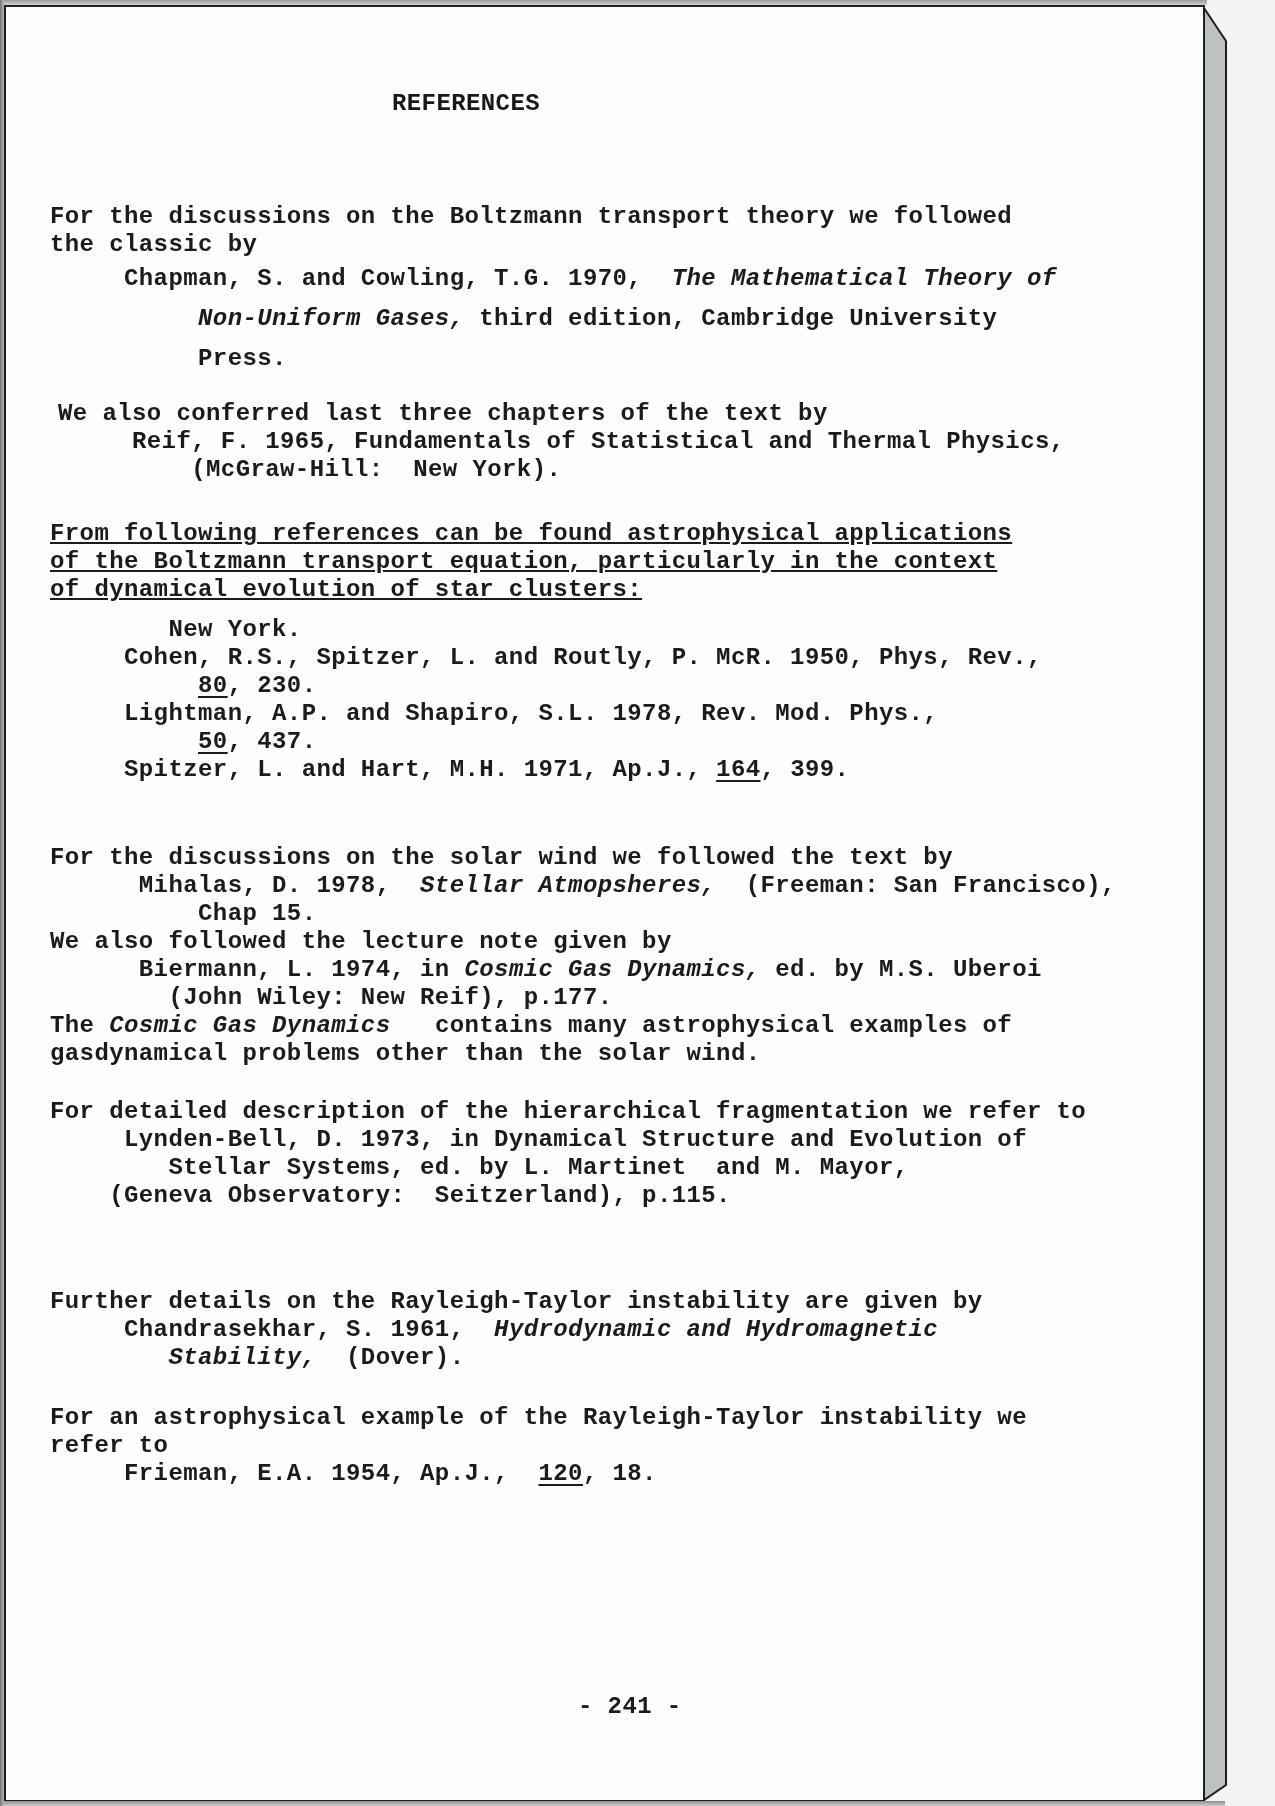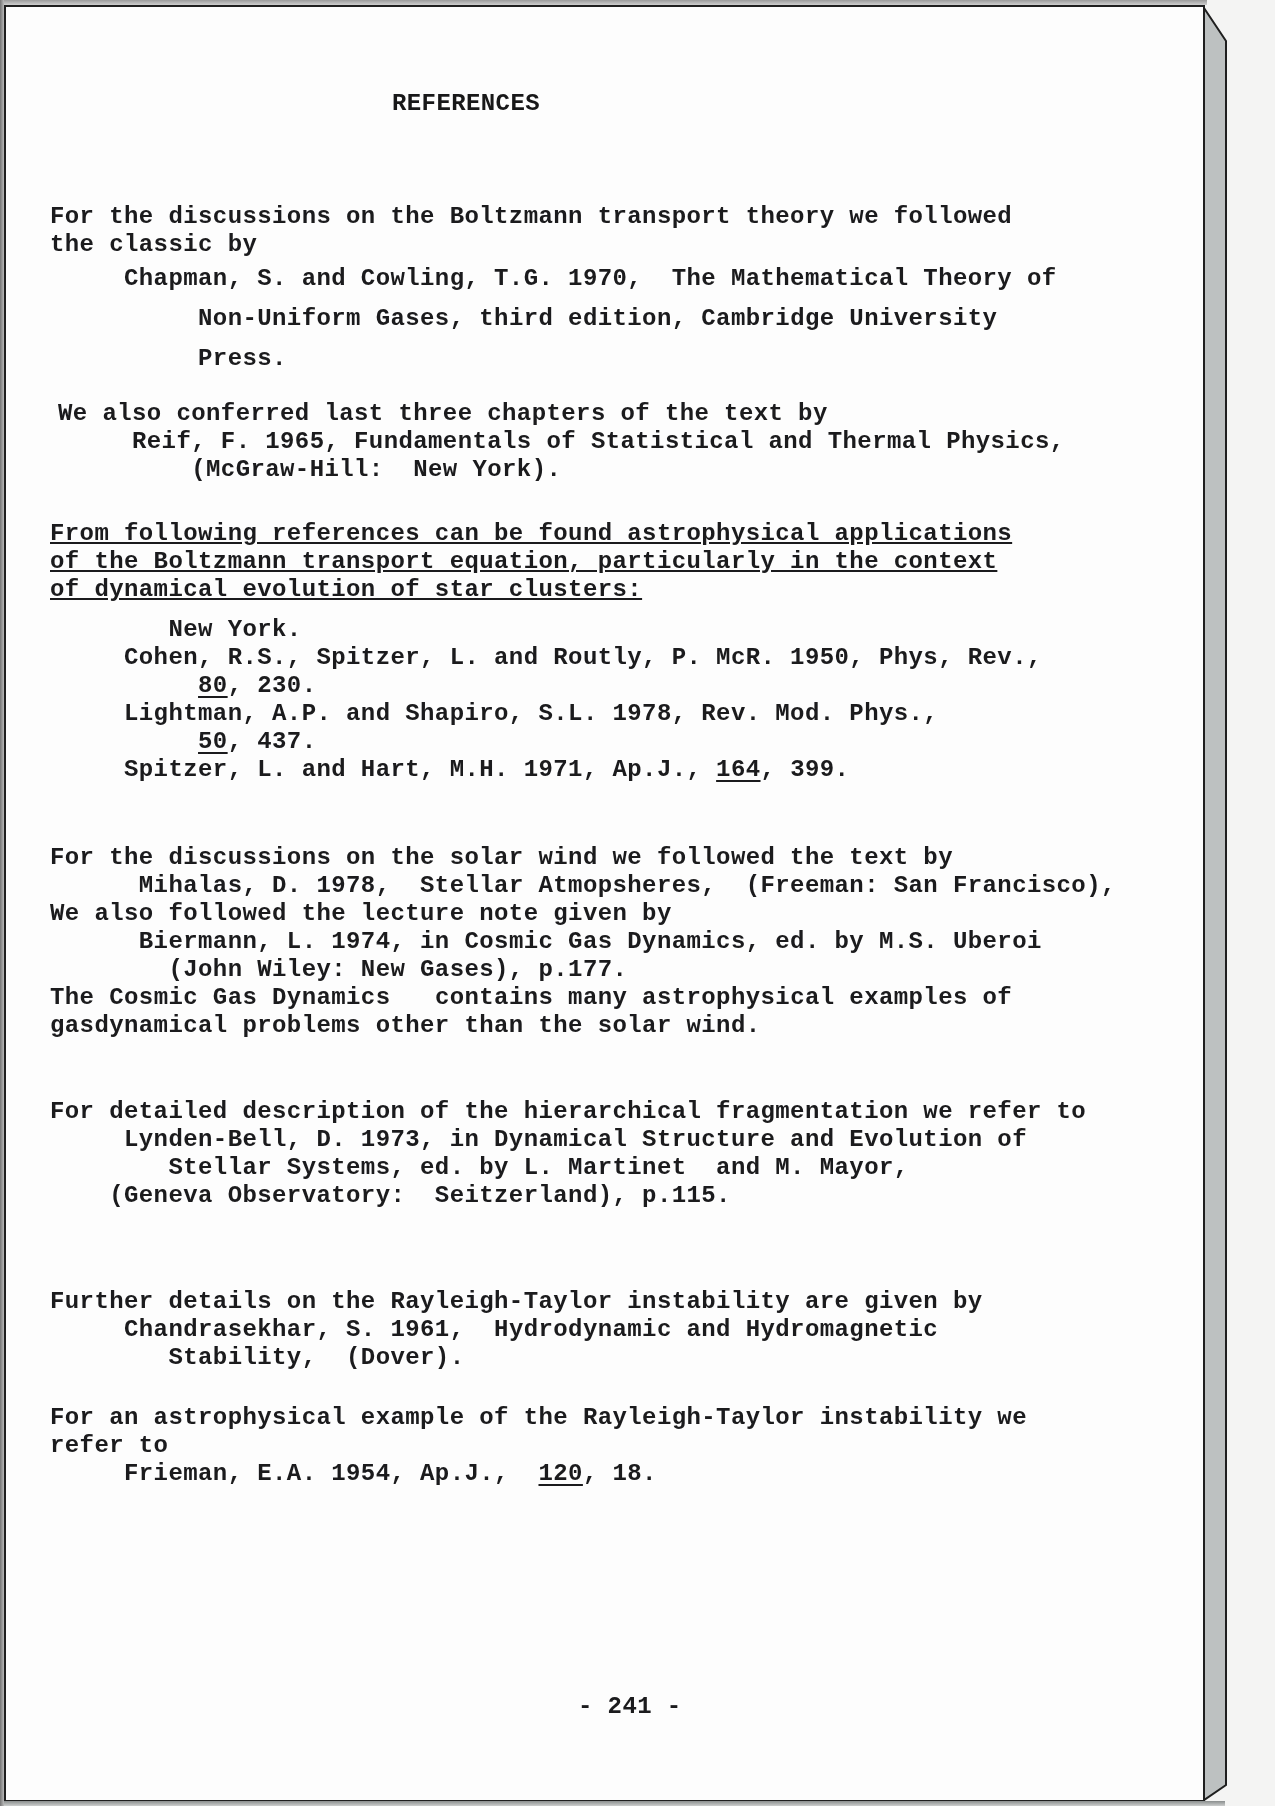--- a/index.html
+++ b/index.html
@@ -38,21 +38,21 @@
   .sec:nth-child(6){top:1098px;}
   .sec:nth-child(7){top:1288px;}
   .sec:nth-child(8){top:1404px;}
   
   .sec:nth-child(1) .tl:nth-child(n+3){height:40px;line-height:40px;}
   .tl{
     height:28px;line-height:28px;white-space:pre;
     font-size:24px;font-weight:700;letter-spacing:0.4px;
   }
   .p{font-style:normal;}
-  .i{}
+  .i{font-style:italic;}
   .u{text-decoration:underline;text-decoration-thickness:2px;text-underline-offset:4px;}
   .page-number{
     position:absolute;left:578px;top:1693px;
     font-size:24px;font-weight:700;letter-spacing:0.4px;
     color:#1b1b1d;height:28px;line-height:28px;white-space:pre;
   }
 </style>
 </head>
 <body>
 
@@ -89,23 +89,24 @@
       <div class="tl"><span class="p">        New York.</span></div>
       <div class="tl"><span class="p">     Cohen, R.S., Spitzer, L. and Routly, P. McR. 1950, Phys, Rev.,</span></div>
       <div class="tl"><span class="p">          </span><span class="u">80</span><span class="p">, 230.</span></div>
       <div class="tl"><span class="p">     Lightman, A.P. and Shapiro, S.L. 1978, Rev. Mod. Phys.,</span></div>
       <div class="tl"><span class="p">          </span><span class="u">50</span><span class="p">, 437.</span></div>
       <div class="tl"><span class="p">     Spitzer, L. and Hart, M.H. 1971, Ap.J., </span><span class="u">164</span><span class="p">, 399.</span></div>
     </div>
     <div class="sec">
       <div class="tl"><span class="p">For the discussions on the solar wind we followed the text by</span></div>
       <div class="tl"><span class="p">      Mihalas, D. 1978,  </span><span class="i">Stellar Atmopsheres,</span><span class="p">  (Freeman: San Francisco),</span></div>
+      <div class="tl"><span class="p">          Chap 15.</span></div>
       <div class="tl"><span class="p">We also followed the lecture note given by</span></div>
       <div class="tl"><span class="p">      Biermann, L. 1974, in </span><span class="i">Cosmic Gas Dynamics,</span><span class="p"> ed. by M.S. Uberoi</span></div>
-      <div class="tl"><span class="p">        (John Wiley: New Gases), p.177.</span></div>
+      <div class="tl"><span class="p">        (John Wiley: New Reif), p.177.</span></div>
       <div class="tl"><span class="p">The </span><span class="i">Cosmic Gas Dynamics</span><span class="p">   contains many astrophysical examples of</span></div>
       <div class="tl"><span class="p">gasdynamical problems other than the solar wind.</span></div>
     </div>
     <div class="sec">
       <div class="tl"><span class="p">For detailed description of the hierarchical fragmentation we refer to</span></div>
       <div class="tl"><span class="p">     Lynden-Bell, D. 1973, in Dynamical Structure and Evolution of</span></div>
       <div class="tl"><span class="p">        Stellar Systems, ed. by L. Martinet  and M. Mayor,</span></div>
       <div class="tl"><span class="p">    (Geneva Observatory:  Seitzerland), p.115.</span></div>
     </div>
     <div class="sec">

